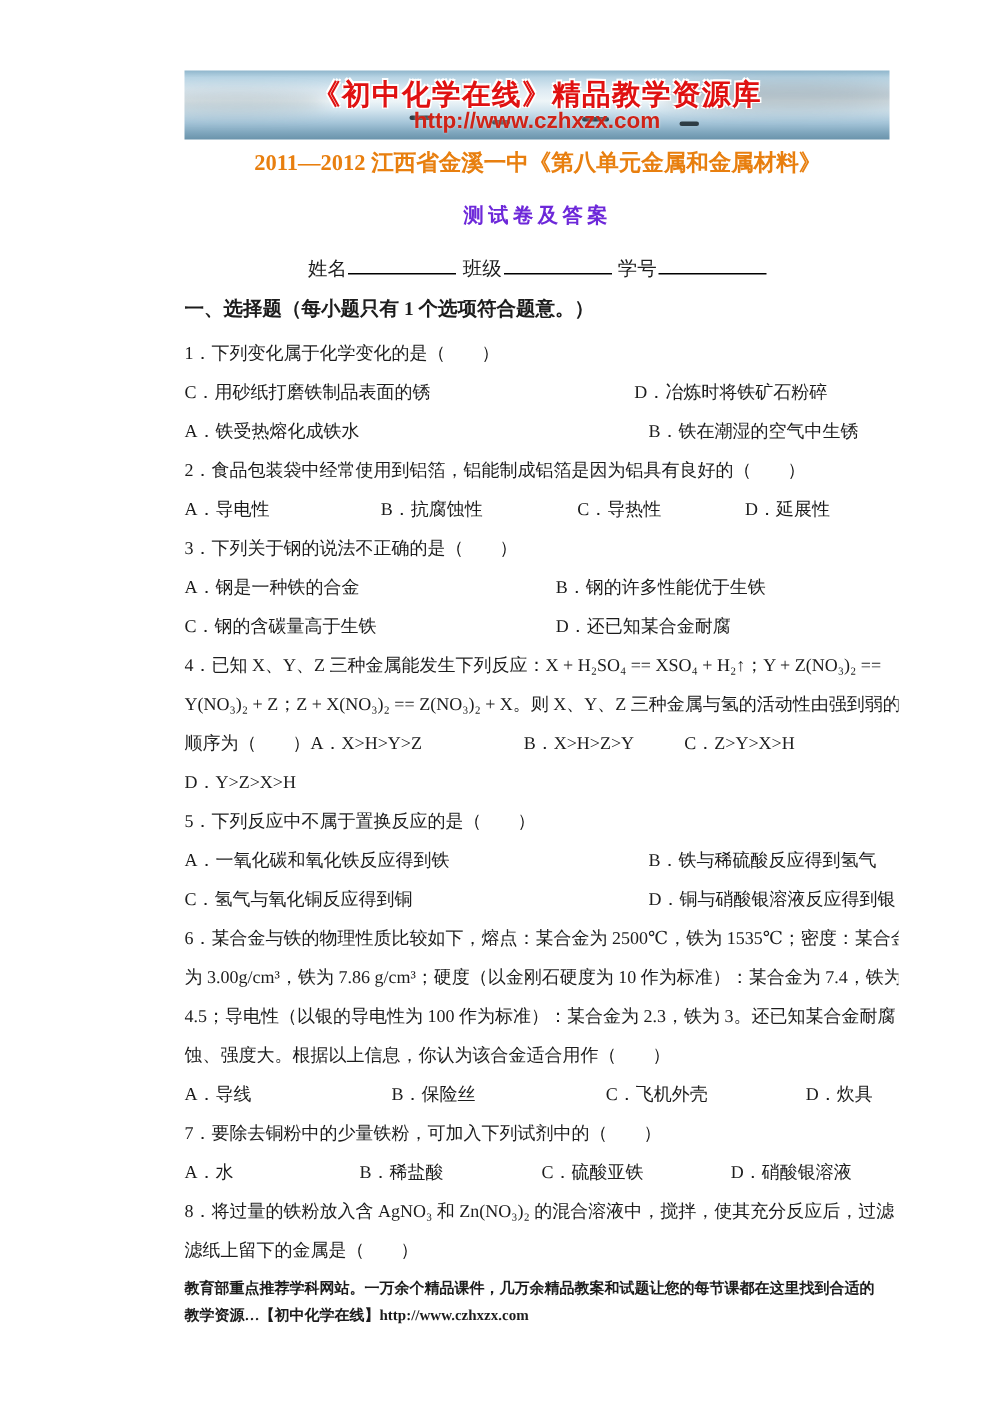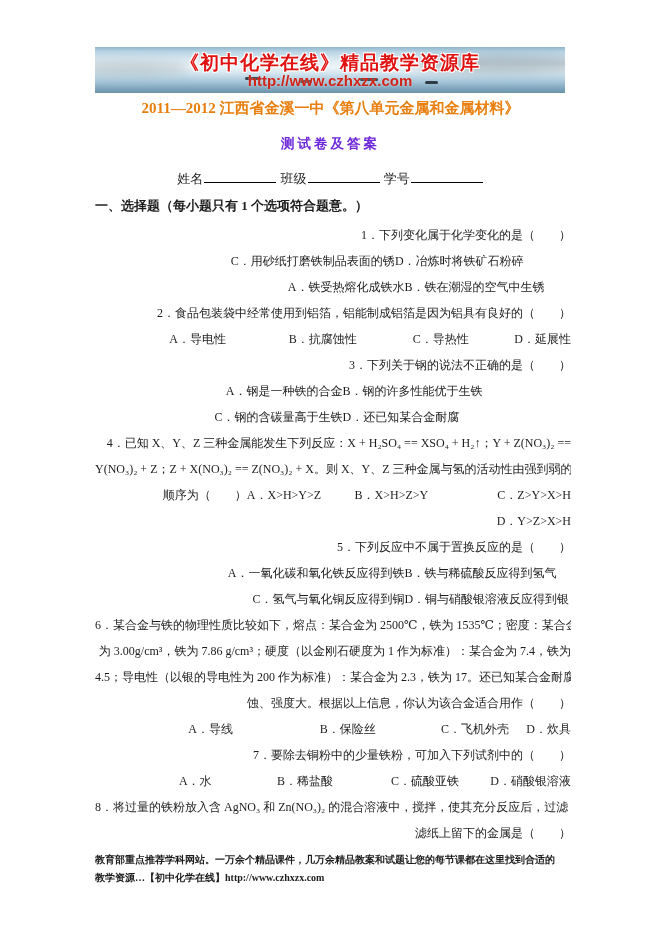--- a/index.html
+++ b/index.html
@@ -1,20 +1,20 @@
 <!DOCTYPE html>
 <html><head>
 <meta charset="utf-8">
 <style>
   html,body{margin:0;padding:0;}
   body{
     width:661px;height:935px;background:#ffffff;position:relative;
     font-family:"Liberation Serif","DejaVu Serif",serif;color:#1c1c1c;
   }
-  .page{position:absolute;inset:0;overflow:hidden;}
+  .page{position:absolute;inset:0;overflow:hidden;margin-left:28px;}
 
   
   .banner{
     position:absolute;left:95px;top:47px;width:470px;height:46px;overflow:hidden;
     background:linear-gradient(180deg,#8fb6cc 0%,#b8d4e4 10%,#ddeaf2 28%,#eef5f8 44%,
                #d2e4ee 58%,#a4c4d8 76%,#7fa6bd 90%,#6a93ab 100%);
   }
   .banner .mist{position:absolute;right:-20px;top:8px;width:170px;height:18px;
     background:rgba(96,118,130,.40);border-radius:50%;filter:blur(5px);}
   .banner .mist2{position:absolute;left:-25px;top:14px;width:120px;height:14px;
@@ -53,21 +53,21 @@
   .f-line{display:inline-block;width:72px;height:13px;border-bottom:1px solid #000;margin:0 1px;}
 
   
   .section-title{
     position:absolute;top:197px;left:95px;width:472px;
     font-size:13px;font-weight:bold;white-space:nowrap;
   }
 
   
   .doc-body{position:absolute;top:222px;left:95px;width:476px;font-size:12px;}
-  .ln{height:26px;line-height:26px;white-space:nowrap;overflow:hidden;text-align:right;}
+  .ln{height:26px;line-height:26px;white-space:nowrap;overflow:hidden;}
   .ln.two{display:flex;}
   .ln.two .s52{flex:0 0 52%;}
   .ln.two .s63{flex:0 0 63%;}
   .ln.two .s65{flex:0 0 65%;}
   .ln.four{display:grid;grid-template-columns:27.5% 27.5% 23.5% 1fr;}
   .ln.four.g6{grid-template-columns:29% 30% 28% 1fr;}
   .ln.four.g7{grid-template-columns:24.5% 25.5% 26.5% 1fr;}
   .ln.g4{display:grid;grid-template-columns:47.5% 22.5% 1fr;}
 
   
@@ -146,22 +146,22 @@
     <div class="ln two">
       <span class="s65">A．一氧化碳和氧化铁反应得到铁</span>
       <span>B．铁与稀硫酸反应得到氢气</span>
     </div>
     <div class="ln two">
       <span class="s65">C．氢气与氧化铜反应得到铜</span>
       <span>D．铜与硝酸银溶液反应得到银</span>
     </div>
 
     <div class="ln">6．某合金与铁的物理性质比较如下，熔点：某合金为 2500℃，铁为 1535℃；密度：某合金</div>
-    <div class="ln">为 3.00g/cm³，铁为 7.86 g/cm³；硬度（以金刚石硬度为 1 作为标准）：某合金为 7.4，铁为</div>
-    <div class="ln">4.5；导电性（以银的导电性为 200 作为标准）：某合金为 2.3，铁为 17。还已知某合金耐腐</div>
+    <div class="ln">为 3.00g/cm³，铁为 7.86 g/cm³；硬度（以金刚石硬度为 10 作为标准）：某合金为 7.4，铁为</div>
+    <div class="ln">4.5；导电性（以银的导电性为 100 作为标准）：某合金为 2.3，铁为 3。还已知某合金耐腐</div>
     <div class="ln">蚀、强度大。根据以上信息，你认为该合金适合用作（　　）</div>
     <div class="ln four g6">
       <span>A．导线</span>
       <span>B．保险丝</span>
       <span>C．飞机外壳</span>
       <span>D．炊具</span>
     </div>
 
     <div class="ln">7．要除去铜粉中的少量铁粉，可加入下列试剂中的（　　）</div>
     <div class="ln four g7">

